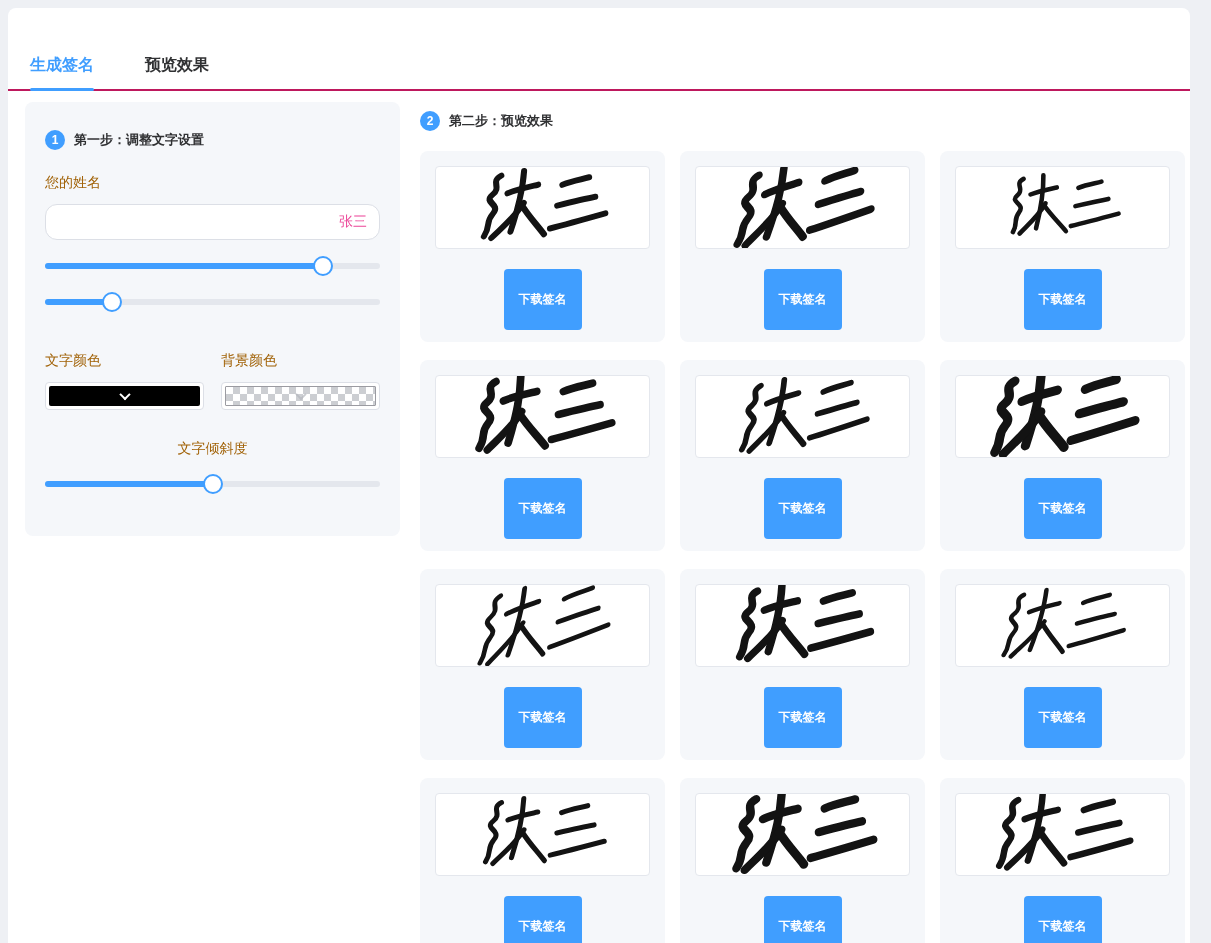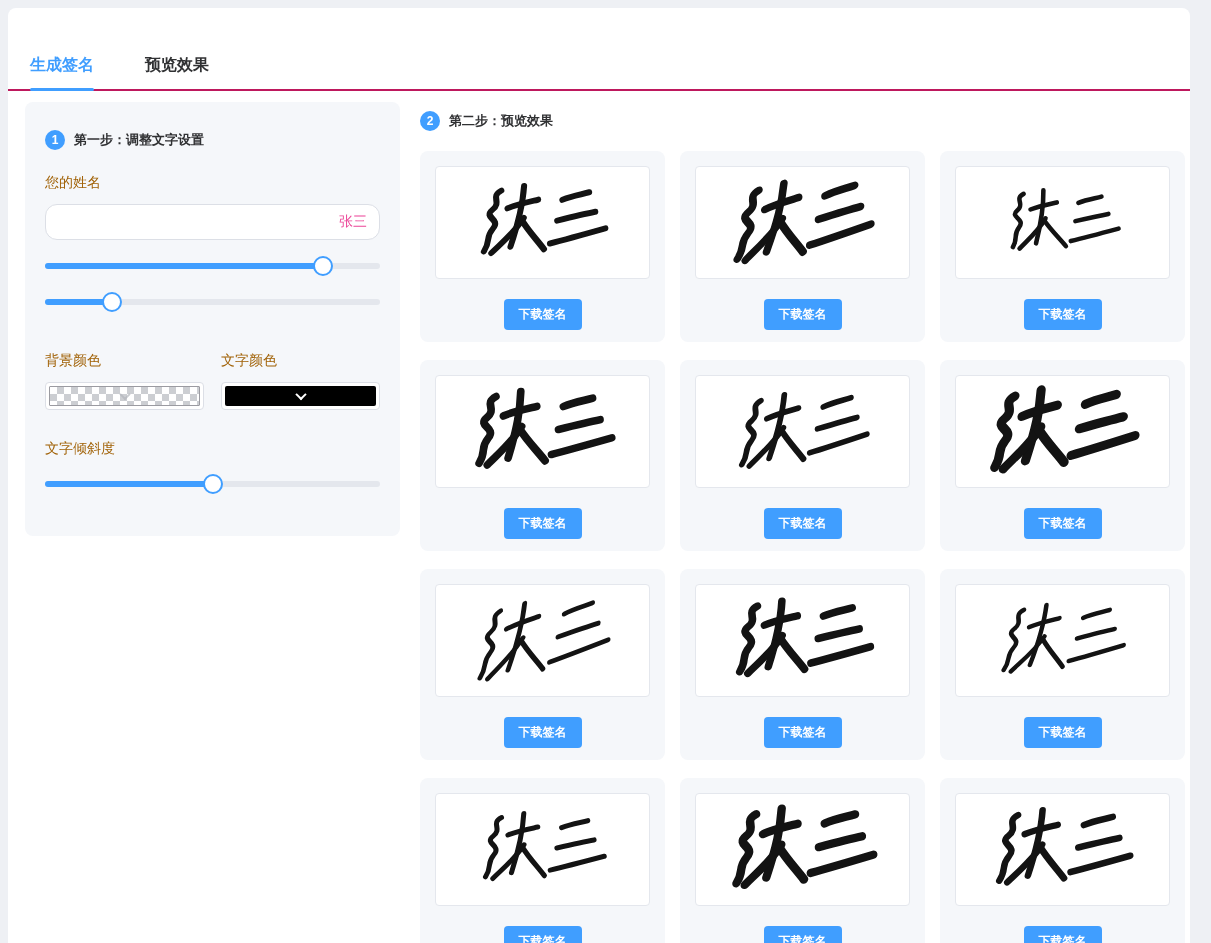--- a/index.html
+++ b/index.html
@@ -193,21 +193,21 @@
     stroke-linejoin: round;
   }
   .dl-btn {
     margin-top: 20px;
     background: #409eff;
     border: none;
     color: #fff;
     font-size: 12px;
     font-weight: 700;
     font-family: inherit;
-    padding: 7px 15px;
+    padding: 22px 15px;
     border-radius: 4px;
     cursor: pointer;
   }
 </style>
 </head>
 <body>
 
 <div class="app-card">
 
   <div class="tabs">
@@ -234,39 +234,39 @@
       </div>
 
       <div class="slider">
         <div class="track">
             <div class="fill" style="width: 20%;"></div>
           </div>
         <div class="thumb" style="left: 20%;"></div>
       </div>
 
       <div class="color-row" style="margin-top:40px;">
+        <div class="color-col">
+          <label class="field-label" style="margin-top:0;">文字颜色</label>
+          <div class="swatch">
+            <div class="swatch-fill black">
+              <span class="chev"></span>
+            </div>
+          </div>
+        </div>
         <div class="color-col">
           <label class="field-label" style="margin-top:0;">背景颜色</label>
           <div class="swatch">
             <div class="swatch-fill checker">
               <span class="chev dim"></span>
             </div>
           </div>
         </div>
-        <div class="color-col">
-          <label class="field-label" style="margin-top:0;">文字颜色</label>
-          <div class="swatch">
-            <div class="swatch-fill black">
-              <span class="chev"></span>
-            </div>
-          </div>
-        </div>
       </div>
 
-      <label class="field-label" style="">文字倾斜度</label>
+      <label class="field-label" style="text-align:center;">文字倾斜度</label>
       <div class="slider">
         <div class="track">
             <div class="fill" style="width: 50%;"></div>
           </div>
         <div class="thumb" style="left: 50%;"></div>
       </div>
     </aside>
 
     <section class="preview">
       <div class="step-head">

